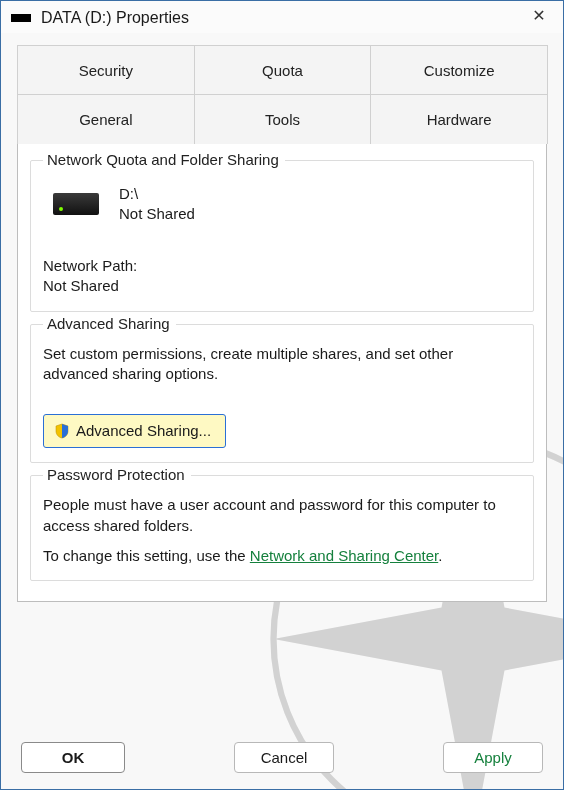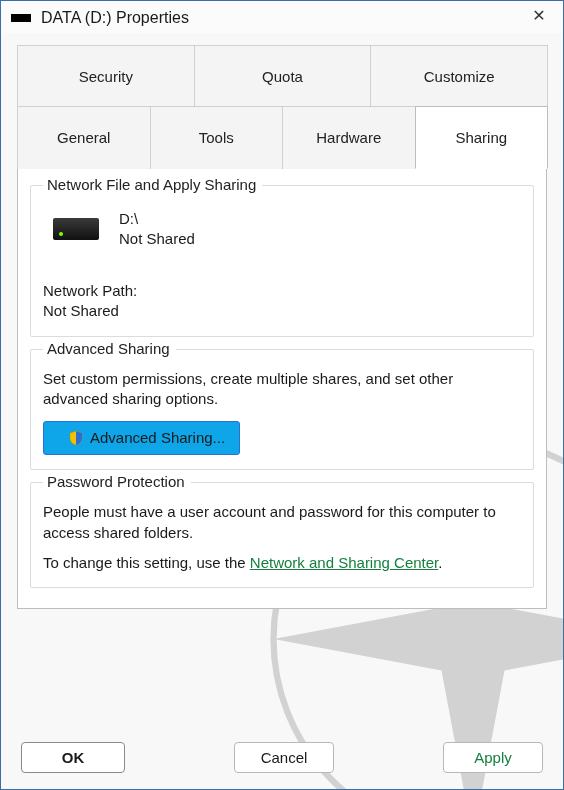--- a/index.html
+++ b/index.html
@@ -65,21 +65,21 @@
   
   .tabs {
     position: relative;
   }
   .tab-row {
     display: flex;
   }
   .tab {
     flex: 1;
     text-align: center;
-    padding: 22px 4px;
+    padding: 16px 4px;
     font-size: 15px;
     background: #f4f4f4;
     border: 1px solid #d0d0d0;
     border-bottom: none;
     margin-right: -1px;
     cursor: pointer;
     color: #222;
     white-space: nowrap;
   }
   .tab-row.second {
@@ -151,23 +151,23 @@
     padding: 6px 26px;
     background: #fff;
     border: 1px solid #d0d0d0;
     color: #666;
     font-size: 15px;
     cursor: pointer;
   }
   .adv-btn {
     display: inline-flex;
     align-items: center;
-    margin-top: 12px;
-    padding: 6px 14px 6px 24px;
-    background: #0ea5e9;
+    margin-top: 30px;
+    padding: 6px 14px 6px 10px;
+    background: #fef9c3;
     border: 1px solid #2a6fd6;
     border-radius: 3px;
     font-size: 15px;
     cursor: pointer;
     gap: 6px;
   }
   .shield-icon {
     width: 16px;
     height: 16px;
   }
@@ -226,27 +226,26 @@
     <div class="tabs">
       <div class="tab-row first">
         <div class="tab">Security</div>
         <div class="tab">Quota</div>
         <div class="tab">Customize</div>
       </div>
       <div class="tab-row second">
         <div class="tab">General</div>
         <div class="tab">Tools</div>
         <div class="tab">Hardware</div>
-        <div class="tab active">Sharing</div>
       </div>
 
       <div class="tab-panel">
 
         <div class="group top">
-          <span class="group-title">Network File and Apply Sharing</span>
+          <span class="group-title">Network Quota and Folder Sharing</span>
           <div class="group-body">
             <div class="drive-row">
               <div class="drive-icon"></div>
               <div class="drive-labels">
                 <div>D:\</div>
                 <div>Not Shared</div>
               </div>
             </div>
             <div class="net-path-label">Network Path:</div>
             <div>Not Shared</div>

